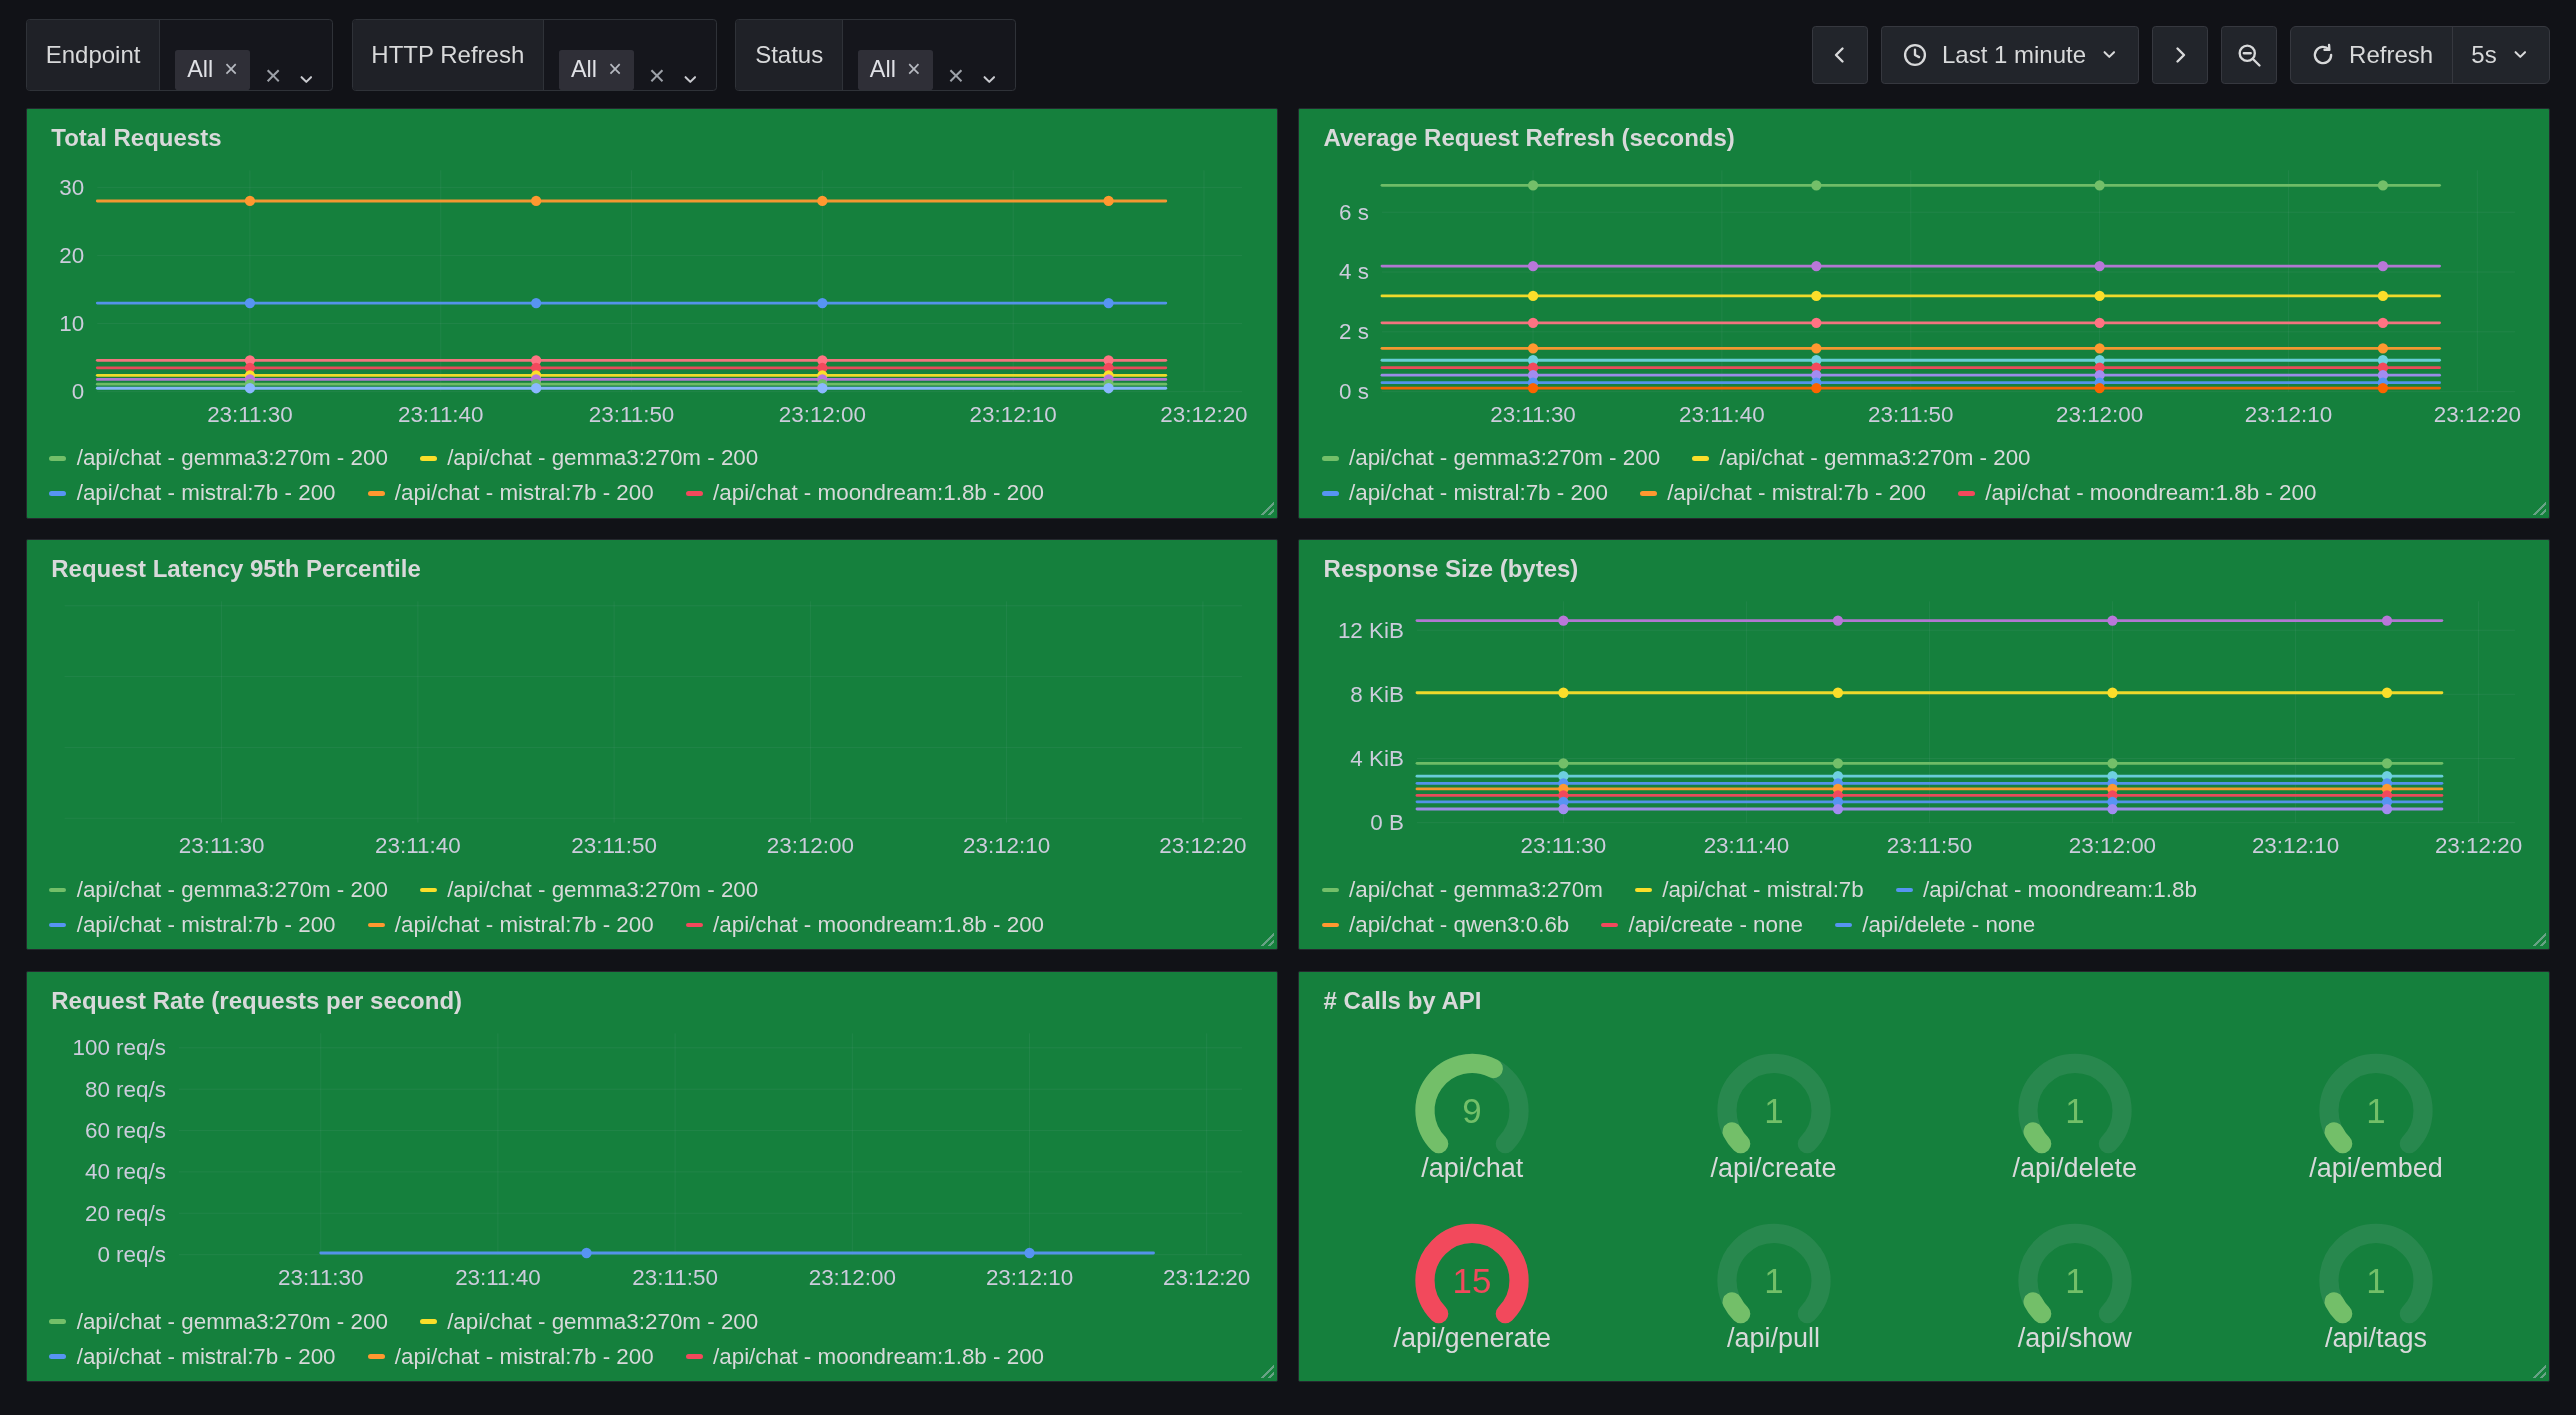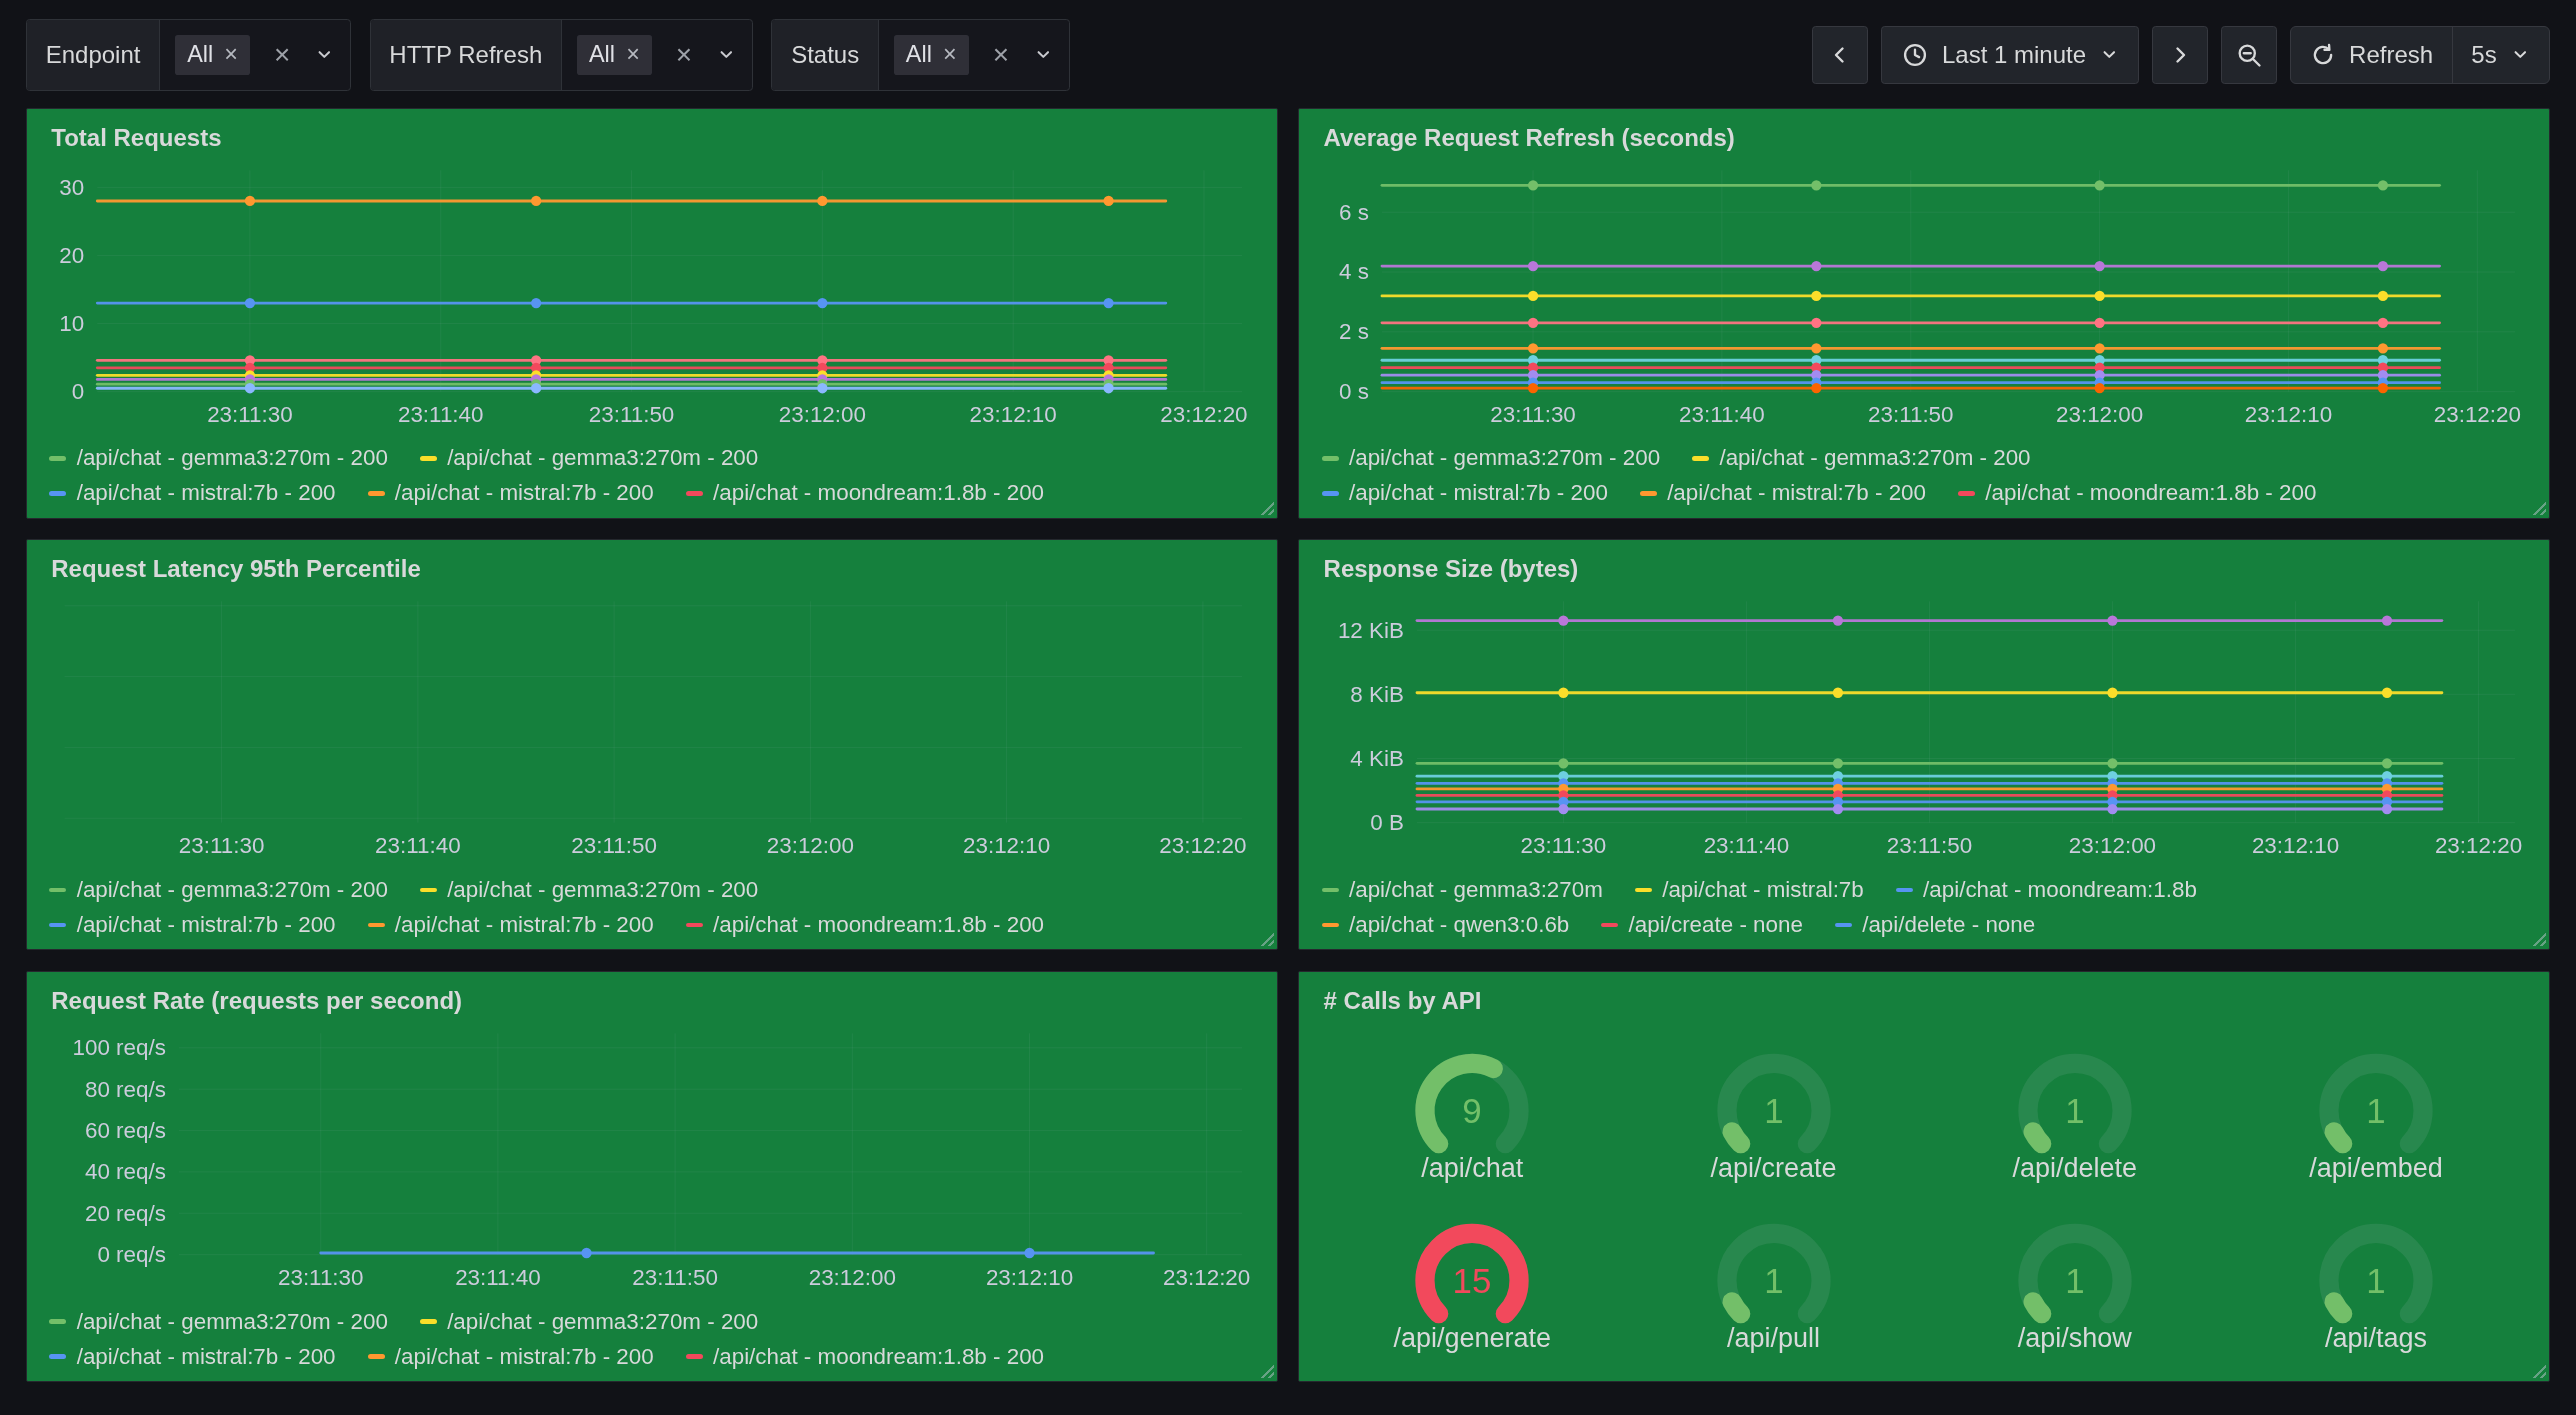--- a/index.html
+++ b/index.html
@@ -15,21 +15,21 @@
   .filters { display: flex; gap: 18.7px; }
   .filter-group {
     display: flex; align-items: stretch; height: 72px;
     border: 0.9px solid #2F3238; border-radius: 3.7px; overflow: hidden; background: #15161C;
   }
   .filter-label {
     display: flex; align-items: center; padding: 0 18.7px;
     background: #1F2127; font-size: 24px; color: #D8D9DA; border-right: 0.9px solid #2F3238;
     white-space: nowrap;
   }
-  .filter-value { display: flex; align-items: center; gap: 24px; padding: 0 15px; }
+  .filter-value { display: flex; align-items: flex-end; gap: 15px; padding: 0 15px; }
   .chip {
     display: inline-flex; align-items: center; gap: 11.2px;
     background: rgba(204,204,220,0.14); border-radius: 2.8px; padding: 6.5px 12px;
     font-size: 23.4px; color: #E0E1E6; cursor: pointer; white-space: nowrap;
   }
   .chip-x { color: #B6B9C0; font-size: 23.4px; cursor: pointer; line-height: 1; }
   .clear-x { color: #9DA1A8; font-size: 28px; cursor: pointer; line-height: 1; }
 
   .time-controls { display: flex; align-items: center; gap: 13px; }
   .tbtn {

